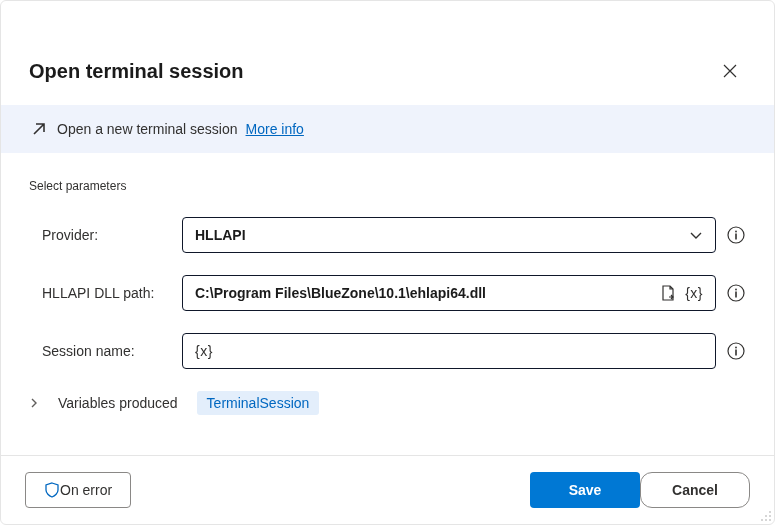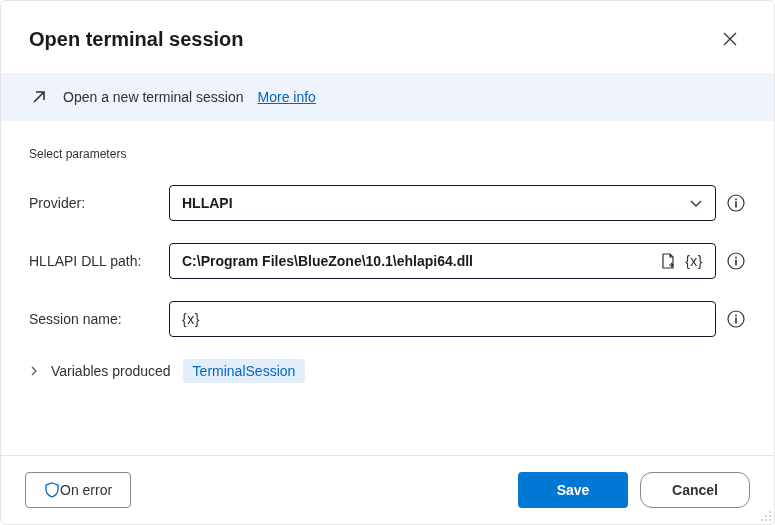--- a/index.html
+++ b/index.html
@@ -1,38 +1,38 @@
 <!DOCTYPE html>
 <html><head>
   <meta charset="utf-8">
   <style>
     * { box-sizing: border-box; margin: 0; padding: 0; font-family: 'Segoe UI', sans-serif; }
     body { width: 775px; height: 525px; background: #fff; border: 1px solid #e5e5e5; border-radius: 6px; display: flex; flex-direction: column; position: relative; }
-    .header { display: flex; align-items: center; justify-content: space-between; padding: 22px 28px 18px 28px; }
+    .header { display: flex; align-items: center; justify-content: space-between; padding: 22px 28px 18px 28px; margin-top: 32px; }
     .title { font-size: 20px; font-weight: 600; color: #1b1b1b; }
     .close-btn { width: 32px; height: 32px; display: flex; align-items: center; justify-content: center; cursor: pointer; color: #323130; }
-    .banner { background: #eff3fc; padding: 14px 28px; display: flex; align-items: center; gap: 14px; color: #323130; font-size: 14px; }
+    .banner { background: #eff3fc; padding: 14px 28px; display: flex; align-items: center; gap: 8px; color: #323130; font-size: 14px; }
     .banner-link { color: #0067c0; text-decoration: underline; cursor: pointer; }
     .content { padding: 26px 28px 10px 28px; flex: 1; }
     .section-title { font-size: 12px; font-weight: 400; color: #323130; margin-bottom: 24px; }
-    .field-row { display: flex; align-items: center; margin-bottom: 22px; gap: 10px; }
+    .field-row { display: flex; align-items: center; margin-bottom: 22px; gap: 10px; margin-left: 13px; }
     .field-label { width: 130px; font-size: 14px; color: #323130; }
     .field-control { flex: 1; position: relative; }
     .select-box, .input-box { width: 100%; height: 36px; border: 1px solid #0f172a; border-radius: 4px; padding: 0 12px; font-size: 14px; font-weight: 600; color: #1b1b1b; background: #fff; display: flex; align-items: center; justify-content: space-between; cursor: pointer; }
     .input-box { cursor: text; font-weight: 600; }
     .input-text { flex: 1; font-weight: 600; }
     .input-icons { display: flex; align-items: center; gap: 8px; color: #323130; }
     .info-icon { width: 20px; height: 20px; display: flex; align-items: center; justify-content: center; color: #323130; cursor: pointer; }
-    .var-row { display: flex; align-items: center; gap: 12px; font-size: 14px; margin-top: 8px; }
+    .var-row { display: flex; align-items: center; gap: 19px; font-size: 14px; margin-top: 8px; }
     .var-chevron { color: #605e5c; cursor: pointer; }
     .var-label { color: #323130; cursor: pointer; }
     .var-chip { background: #e3eefb; color: #0067c0; padding: 4px 10px; border-radius: 3px; cursor: pointer; }
     .footer { border-top: 1px solid #e5e5e5; padding: 16px 24px; display: flex; align-items: center; justify-content: space-between; }
     .on-error-btn { height: 36px; padding: 0 18px; border: 1px solid #8a8886; border-radius: 4px; background: #fff; display: flex; align-items: center; font-size: 14px; color: #323130; cursor: pointer; }
-    .footer-right { display: flex; gap: 12px; }
+    .footer-right { display: flex; }
     .save-btn { height: 36px; width: 110px; border: none; border-radius: 4px; background: #0078d4; color: #fff; font-size: 14px; font-weight: 600; cursor: pointer; }
     .cancel-btn { height: 36px; width: 110px; border: 1px solid #8a8886; border-radius: 12px; background: #fff; color: #323130; font-size: 14px; font-weight: 600; cursor: pointer; }
     .resize-grip { position: absolute; right: 2px; bottom: 2px; color: #c8c8c8; pointer-events: none; }
     .var-token { font-weight: 400; letter-spacing: 0.5px; }
   </style>
 </head>
 <body>
 
 <div class="header">
   <div class="title">Open terminal session</div>

